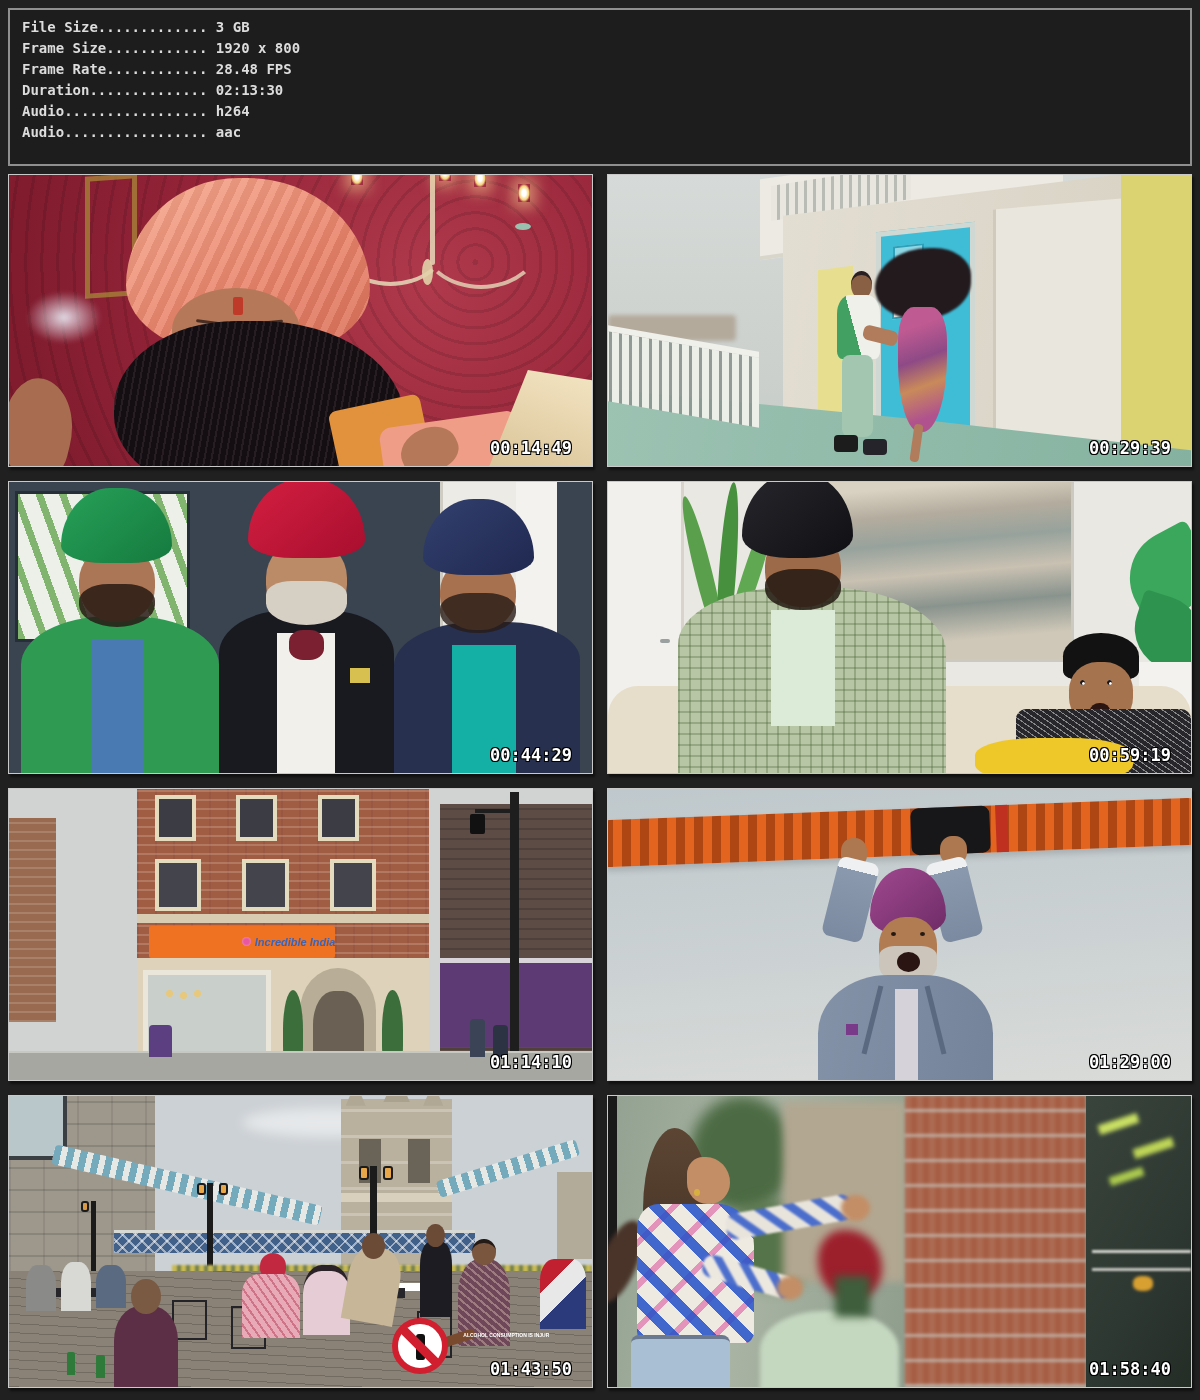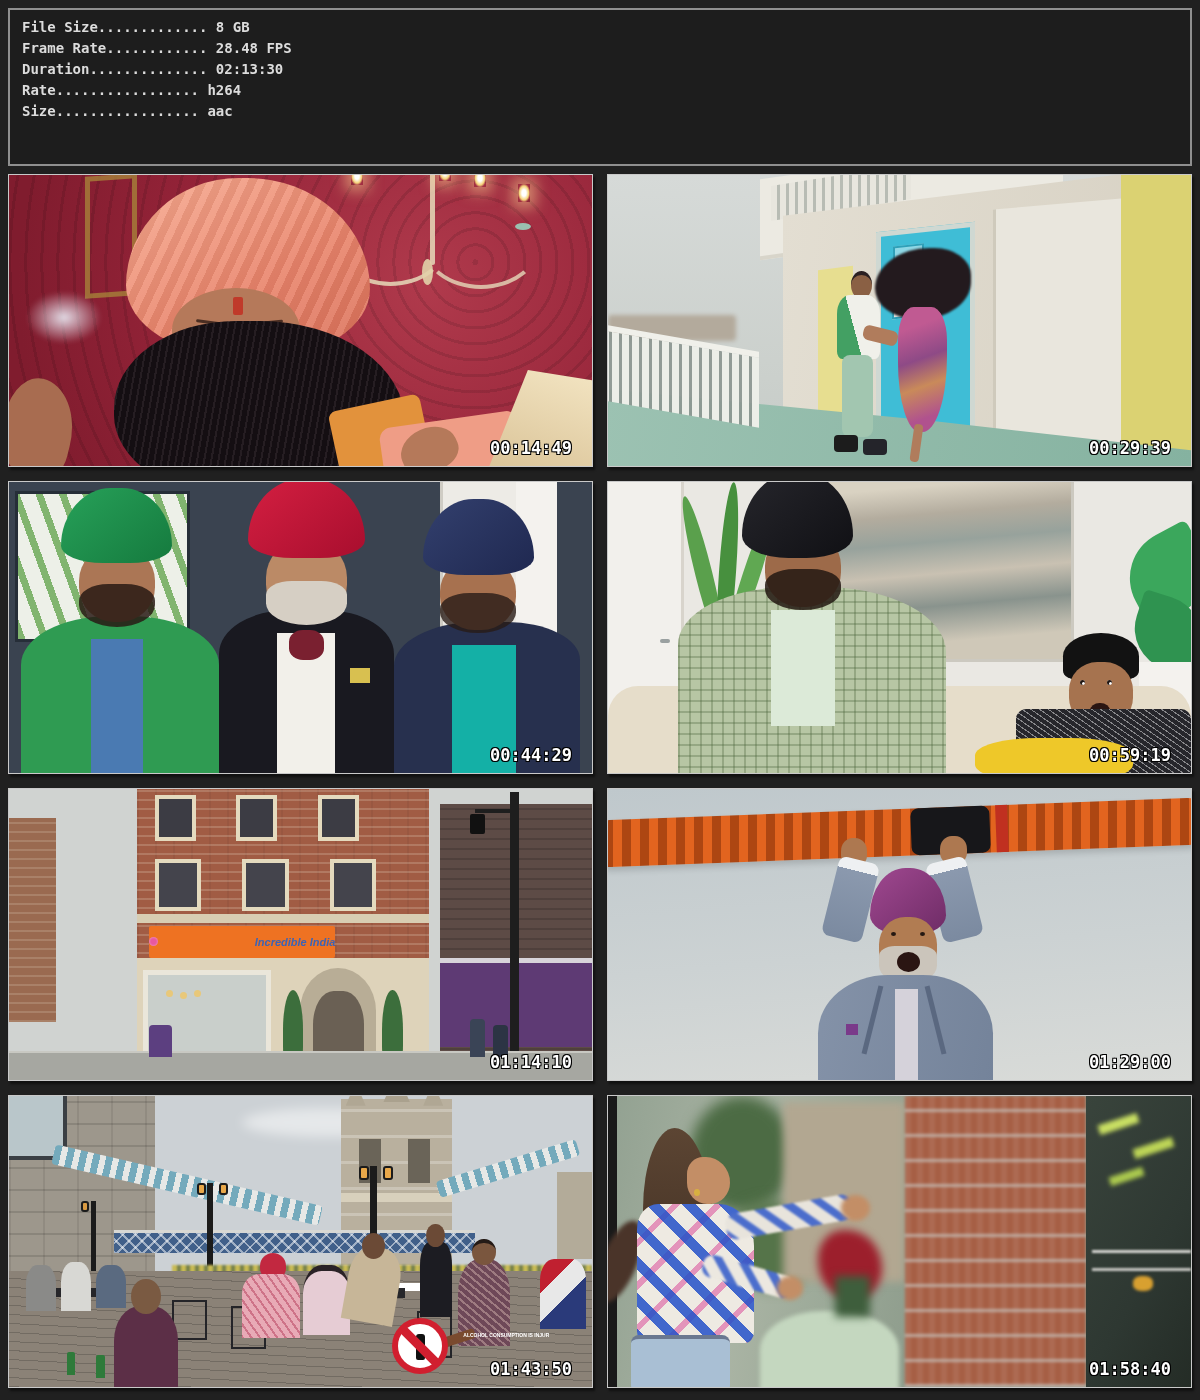--- a/index.html
+++ b/index.html
@@ -45,25 +45,26 @@
     width:86px;overflow:hidden;white-space:nowrap}
   .sign-text{font:italic 700 11px/14px "Liberation Sans",sans-serif;color:#3d63b4;white-space:nowrap}
   .shop-text{font:700 10px/12px "Liberation Sans",sans-serif;color:#2a2a30}
 </style>
 </head>
 <body>
 
 <div class="page">
 
   <div class="infobox">
-    <div class="mono-line">File Size............. 8 GB</div>
+    <div class="mono-line">File Size............. 3 GB</div>
+    <div class="mono-line">Frame Size............ 1920 x 800</div>
     <div class="mono-line">Frame Rate............ 28.48 FPS</div>
     <div class="mono-line">Duration.............. 02:13:30</div>
-    <div class="mono-line">Rate................. h264</div>
-    <div class="mono-line">Size................. aac</div>
+    <div class="mono-line">Audio................. h264</div>
+    <div class="mono-line">Audio................. aac</div>
   </div>
 
   <div class="grid">
 
     <figure class="tile">
       <div class="scene s1">
         <div class="sh damask"></div>
         <div class="sh" style="left:13%;top:0;width:9%;height:42%;border:5px solid rgba(168,136,58,.75);transform:skewY(-4deg)"></div>
         <div class="sh" style="left:52%;top:-4%;width:42%;height:60%">
           <div class="sh" style="left:48%;top:0;width:5px;height:58%;background:rgba(230,218,186,.85);border-radius:3px"></div>
@@ -186,21 +187,21 @@
       <div class="scene s5">
         <div class="sh" style="left:0;top:10%;width:8%;height:70%;background:#9a6a50;background-image:repeating-linear-gradient(0deg,rgba(230,220,200,.2) 0 2px,transparent 2px 9px)"></div>
         <div class="sh" style="left:22%;top:0;width:50%;height:100%;background:#a15c44;background-image:repeating-linear-gradient(0deg,rgba(235,225,205,.22) 0 2px,transparent 2px 9px),repeating-linear-gradient(90deg,rgba(0,0,0,.05) 0 2px,transparent 2px 18px)">
           <div class="sh" style="left:6%;top:2%;width:14%;height:16%;background:#3c3c44;border:4px solid #e4dabe"></div>
           <div class="sh" style="left:34%;top:2%;width:14%;height:16%;background:#3c3c44;border:4px solid #e4dabe"></div>
           <div class="sh" style="left:62%;top:2%;width:14%;height:16%;background:#3c3c44;border:4px solid #e4dabe"></div>
           <div class="sh" style="left:6%;top:24%;width:16%;height:18%;background:#44444c;border:4px solid #e4dabe"></div>
           <div class="sh" style="left:36%;top:24%;width:16%;height:18%;background:#44444c;border:4px solid #e4dabe"></div>
           <div class="sh" style="left:66%;top:24%;width:16%;height:18%;background:#44444c;border:4px solid #e4dabe"></div>
           <div class="sh" style="left:0;top:43%;width:100%;height:3%;background:#d8cdb2"></div>
-          <div class="sh" style="left:4%;top:47%;width:64%;height:11%;background:#ee7222;border-radius:2px;display:flex;align-items:center;justify-content:space-between;gap:4px">
+          <div class="sh" style="left:4%;top:47%;width:64%;height:11%;background:#ee7222;border-radius:2px;display:flex;align-items:center;justify-content:flex-end;gap:4px">
             <span class="sh" style="position:static;width:9px;height:9px;background:radial-gradient(#e858a0 40%,#f0a0c8);border-radius:50%"></span>
             <span class="sign-text">Incredible India</span>
           </div>
           <div class="sh" style="left:0;top:58%;width:100%;height:42%;background:#ded3ba">
             <div class="sh" style="left:2%;top:10%;width:44%;height:74%;background:#c9cfcb;border:5px solid #eae6da"></div>
             <div class="sh" style="left:10%;top:26%;width:7px;height:7px;background:#e8c87a;border-radius:50%;box-shadow:14px 2px 0 #e8c87a,28px 0 0 #e8c87a"></div>
             <div class="sh" style="left:56%;top:8%;width:26%;height:88%;background:#b8ad96;border-radius:50% 50% 0 0/40% 40% 0 0">
               <div class="sh" style="left:16%;top:22%;width:68%;height:78%;background:#6a6054;border-radius:40% 40% 0 0"></div>
             </div>
             <div class="sh" style="left:50%;top:26%;width:7%;height:66%;background:#3c6e3c;border-radius:50% 50% 30% 30%"></div>

